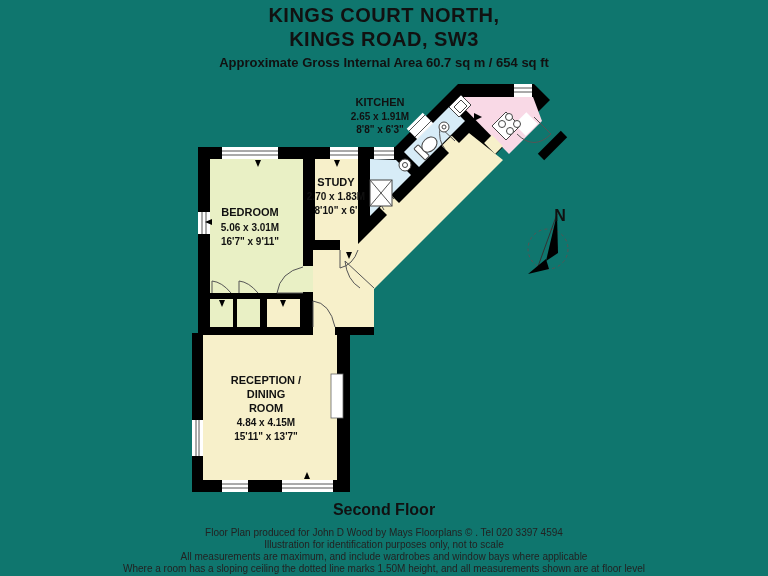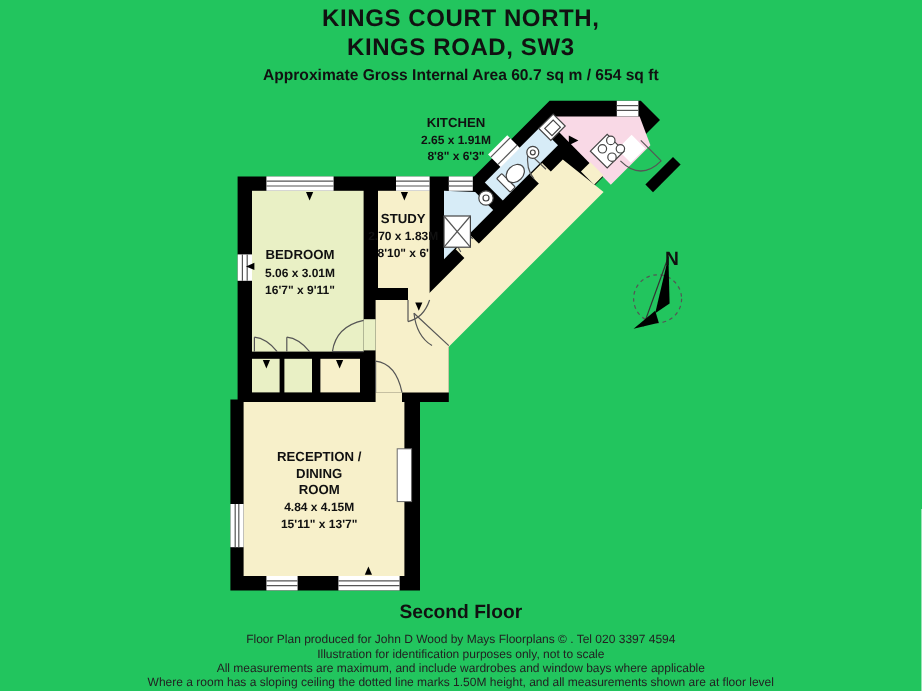--- a/index.html
+++ b/index.html
@@ -1,16 +1,16 @@
 <!DOCTYPE html>
 <html><head>
 <meta charset="utf-8">
 <style>
   html,body{margin:0;padding:0;background:#ffffff;}
-  .page{position:relative;width:768px;height:576px;background:#22c55e;overflow:hidden;
+  .page{position:relative;width:768px;height:576px;background:#0f766e;overflow:hidden;
         font-family:"Liberation Sans", sans-serif;}
   svg{display:block;}
   text{font-family:"Liberation Sans", sans-serif;fill:#111111;}
   .title-line{font-size:20px;font-weight:bold;letter-spacing:.5px;}
   .area-line{font-size:13px;font-weight:bold;}
   .room-name{font-size:11px;font-weight:bold;}
   .room-dim{font-size:10px;font-weight:bold;}
   .floor-label{font-size:16px;font-weight:bold;}
   .footer-line{font-size:10px;fill:#222222;}
   .compass-n{font-size:16px;font-weight:bold;}

